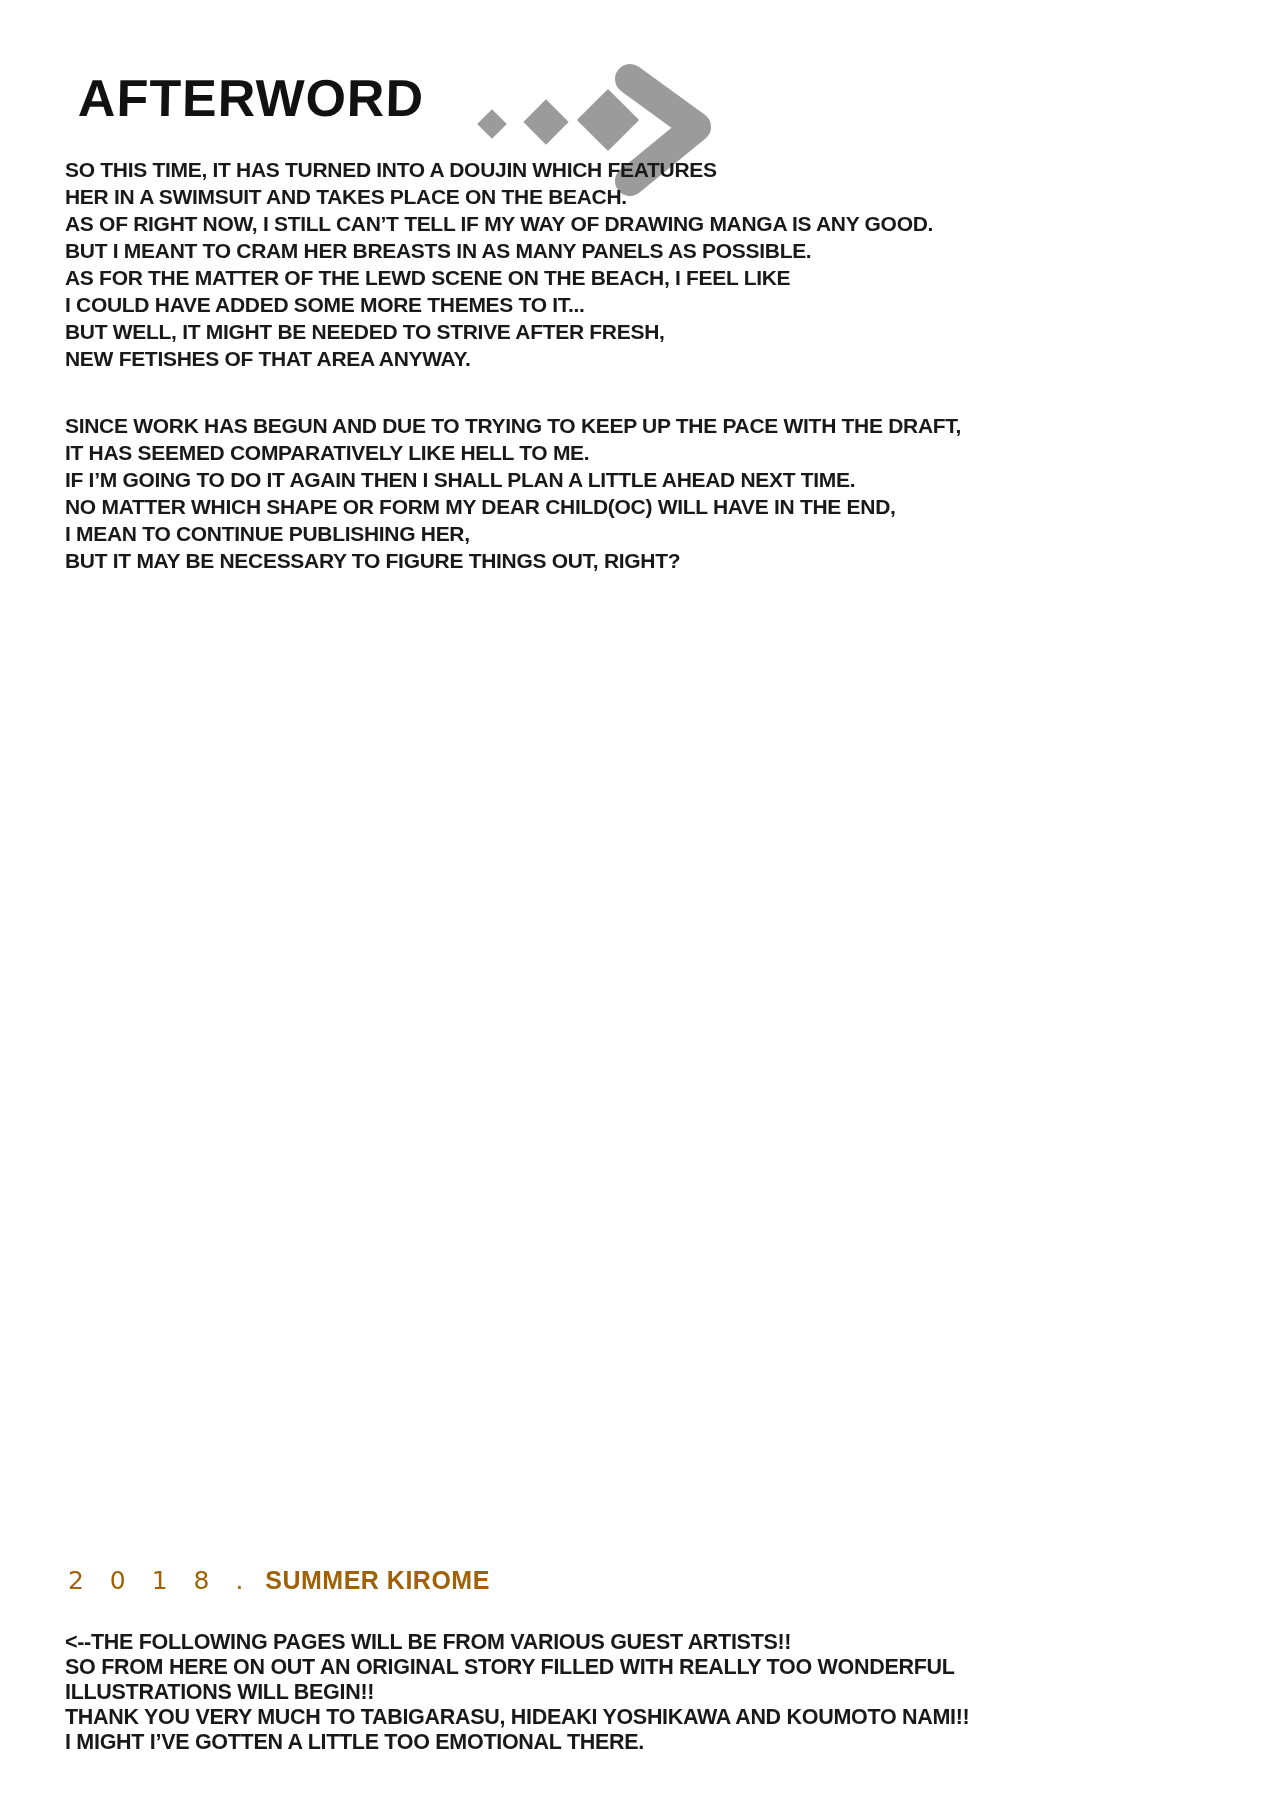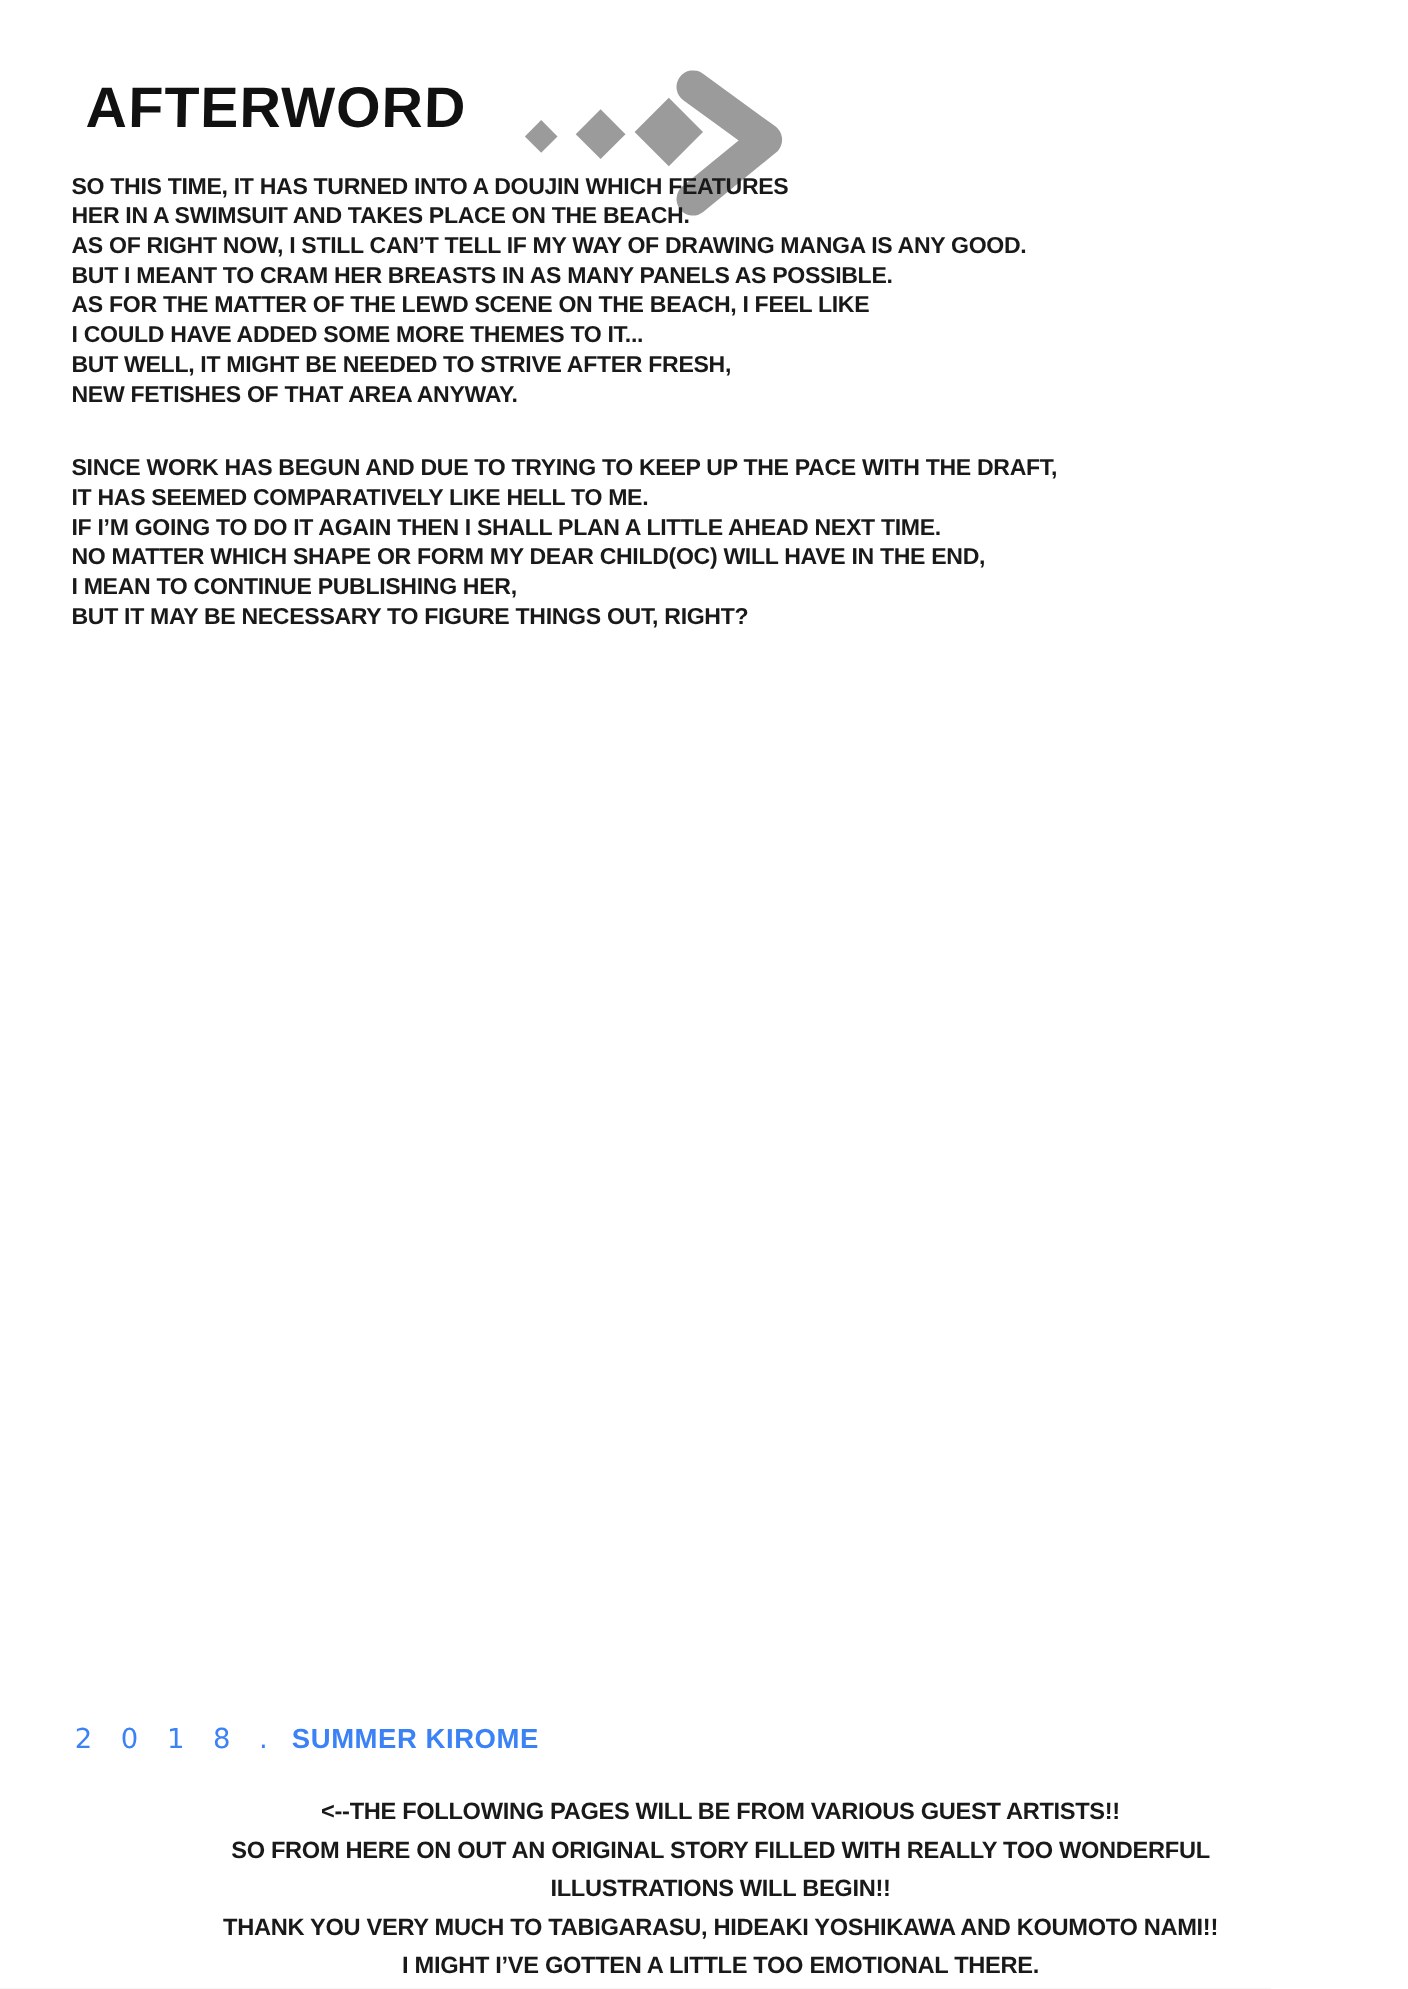--- a/index.html
+++ b/index.html
@@ -43,44 +43,43 @@
     line-height: 27px;
     font-weight: bold;
     letter-spacing: -0.3px;
     white-space: pre-line;
   }
   .date-line {
     position: absolute;
     left: 68px;
     top: 1566px;
     font-size: 25px;
-    color: #3b82f6;
+    color: #a16207;
   }
   .date-year {
     font-weight: normal;
     letter-spacing: 9px;
     font-family: "DejaVu Sans", sans-serif;
   }
   .date-text {
     font-weight: bold;
     letter-spacing: 0.5px;
     margin-left: 6px;
   }
   .guest-note {
     position: absolute;
     left: 65px;
     top: 1630px;
     width: 1180px;
     margin: 0;
     font-size: 21.5px;
-    line-height: 35px;
+    line-height: 25px;
     font-weight: bold;
     letter-spacing: -0.3px;
     white-space: pre-line;
-    text-align: center;
   }
 </style>
 </head>
 <body>
 
 <div class="page">
 
   <h1 class="title">AFTERWORD</h1>
 
   <svg class="arrow-deco" viewBox="0 0 250 148" aria-hidden="true">

